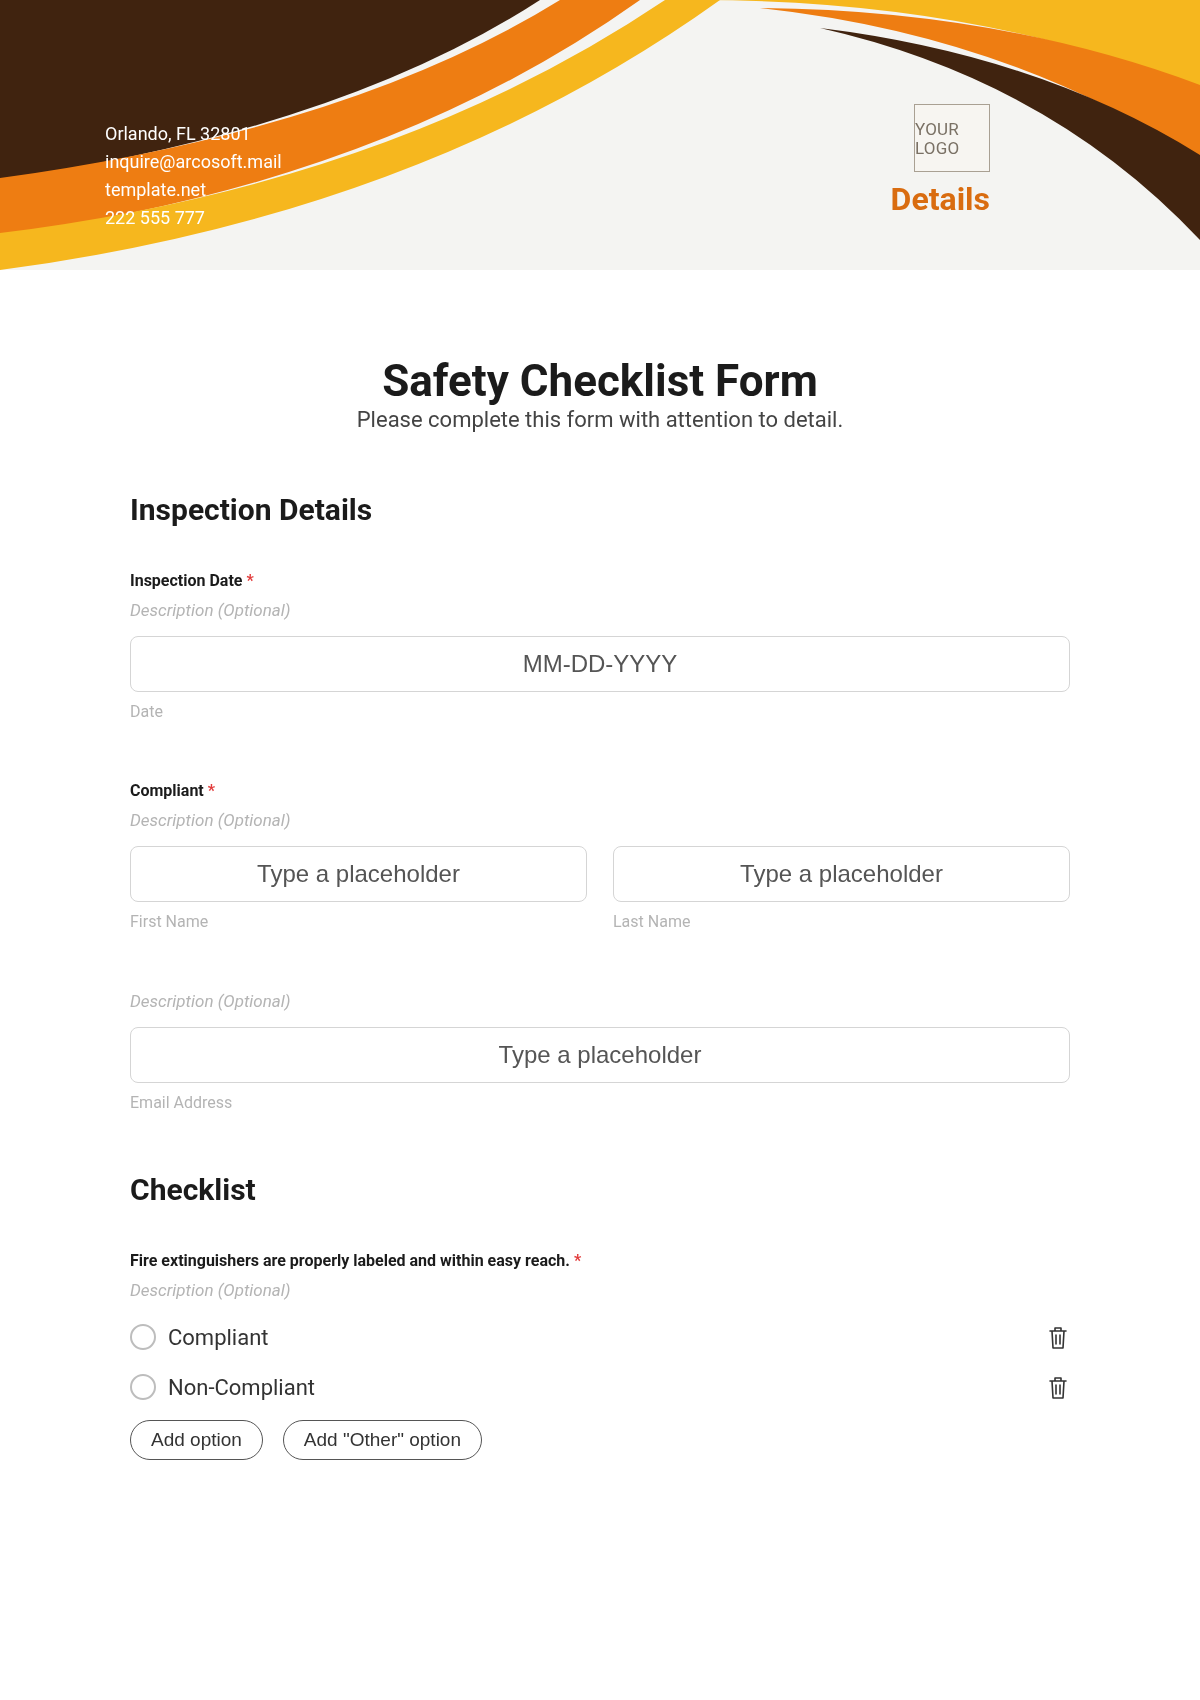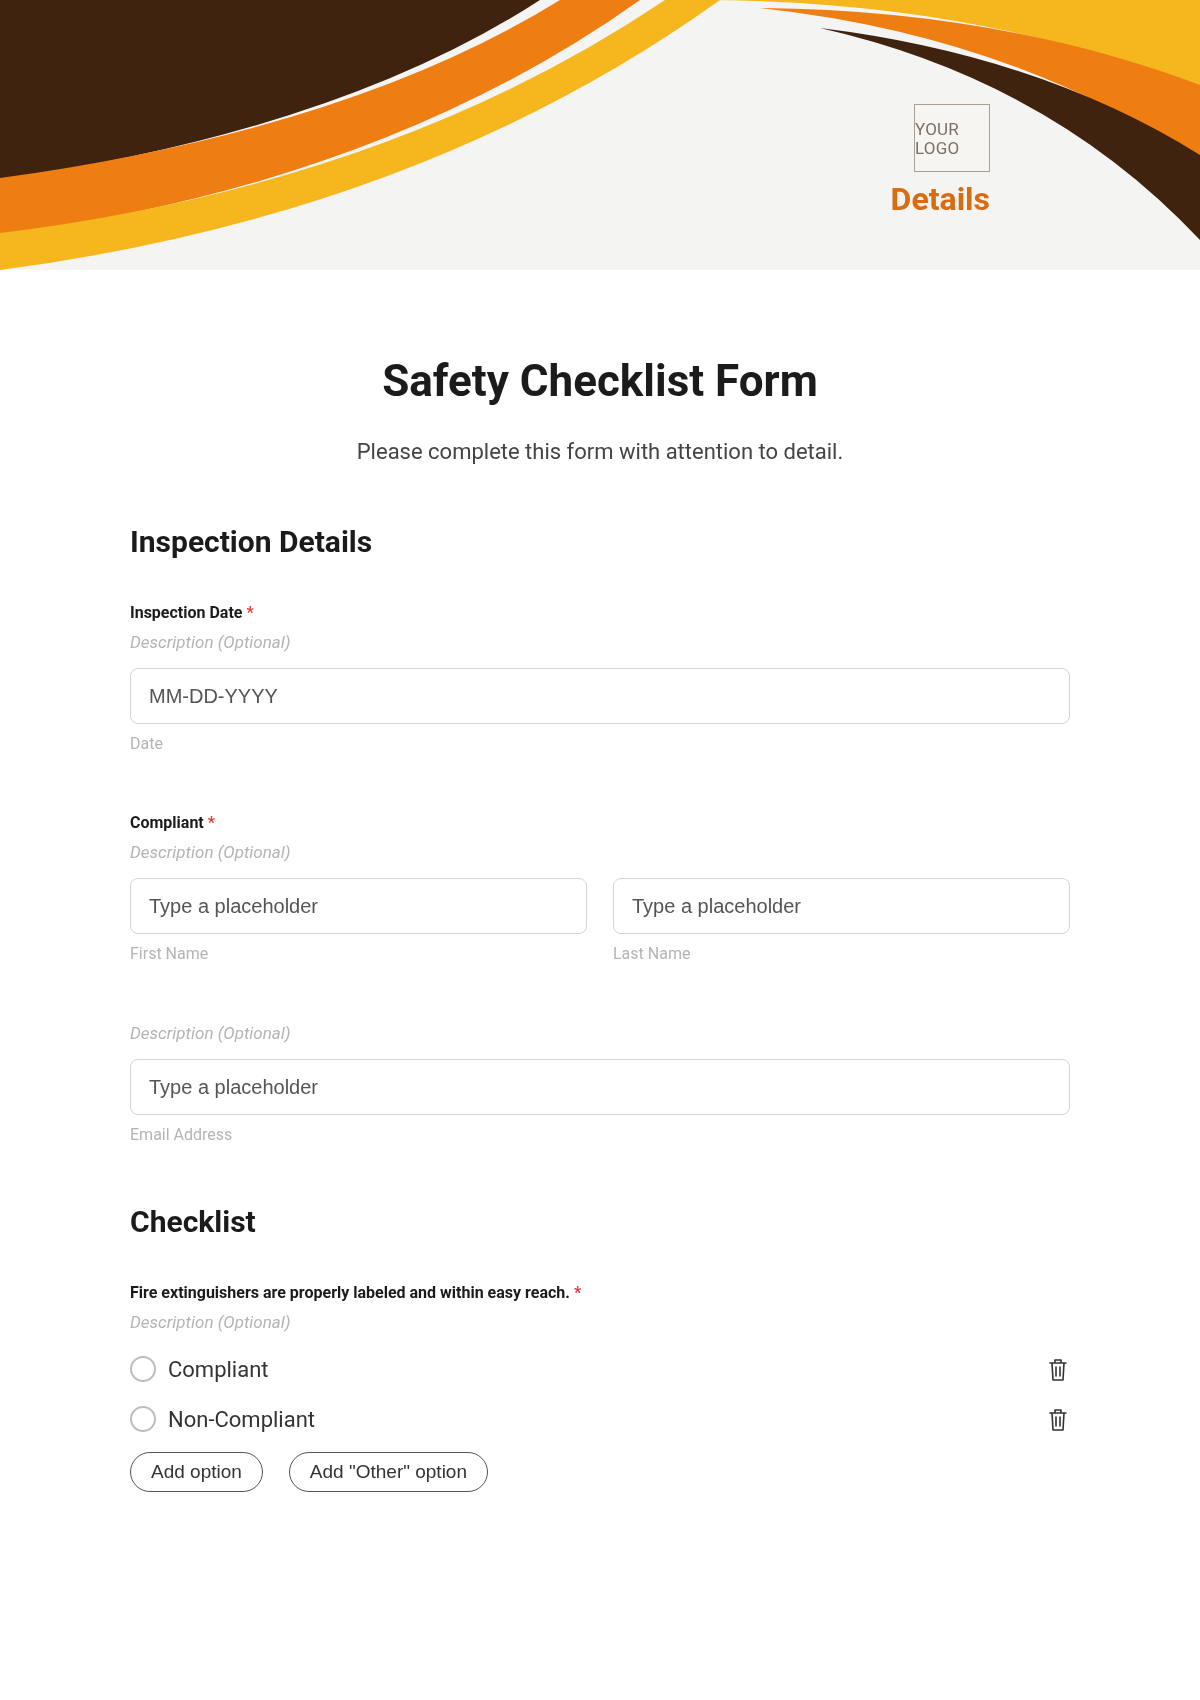--- a/index.html
+++ b/index.html
@@ -53,21 +53,20 @@
     .content {
       width: 940px;
       margin: 0 auto;
       padding-top: 85px;
     }
     .title {
       text-align: center;
       font-size: 44px;
       font-weight: 700;
       color: #1b1b1b;
-      margin-bottom: 32px;
     }
     .subtitle {
       text-align: center;
       font-size: 22px;
       color: #444;
       margin-bottom: 60px;
     }
     .section-heading {
       font-size: 30px;
       font-weight: 700;
@@ -86,24 +85,25 @@
       color: #b4b4b4;
       font-style: italic;
       font-size: 17px;
       margin-bottom: 16px;
     }
     .text-input {
       width: 100%;
       height: 56px;
       border: 1px solid #d5d5d5;
       border-radius: 8px;
-      font-size: 20px;
+      font-size: 24px;
       padding: 0 18px;
       color: #444;
       background: #fff;
+      text-align: center;
     }
     .text-input::placeholder { color: #555; }
     .sub-label {
       color: #b4b4b4;
       font-size: 16px;
       margin-top: 10px;
     }
     .two-col { display: flex; gap: 26px; }
     .two-col > div { flex: 1; }
     .radio-row {
@@ -115,21 +115,21 @@
     }
     .radio-left { display: flex; align-items: center; gap: 12px; }
     .radio-circle {
       width: 26px; height: 26px;
       border: 2px solid #bdbdbd;
       border-radius: 50%;
       background: #fff;
     }
     .radio-label { font-size: 22px; color: #333; }
     .trash { width: 24px; height: 26px; }
-    .option-buttons { display: flex; gap: 26px; margin-top: 12px; }
+    .option-buttons { display: flex; gap: 20px; margin-top: 12px; }
     .pill-btn {
       border: 1.5px solid #555;
       background: #fff;
       border-radius: 22px;
       padding: 8px 20px;
       font-size: 19px;
       color: #333;
       cursor: pointer;
     }
   </style>
@@ -144,20 +144,26 @@
     <path d="M 1200 85 Q 1000 10 760 8 Q 1010 35 1200 160 Z" fill="#ee7d12"></path>
 
     <path d="M 1200 155 Q 1040 55 820 28 Q 1050 80 1200 240 Z" fill="#40230f"></path>
 
     <path d="M 0 0 L 540 0 Q 340 130 0 180 Z" fill="#40230f"></path>
 
     <path d="M 0 178 Q 350 130 560 0 L 640 0 Q 380 185 0 235 Z" fill="#ee7d12"></path>
 
     <path d="M 0 233 Q 390 185 665 0 L 720 0 Q 420 215 0 270 Z" fill="#f6b71e"></path>
   </svg>
+  <div class="header-info">
+    <div>Orlando, FL 32801</div>
+    <div>inquire@arcosoft.mail</div>
+    <div>template.net</div>
+    <div>222 555 777</div>
+  </div>
   <div class="header-brand">
     <div class="logo-box">
       <div>YOUR</div>
       <div>LOGO</div>
     </div>
     <div class="brand-name">Details</div>
   </div>
 </div>
 
 <div class="content">

